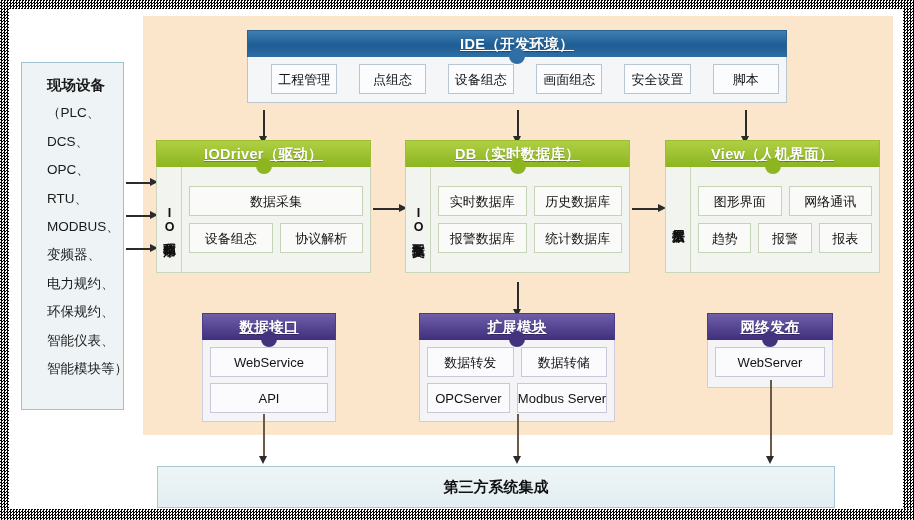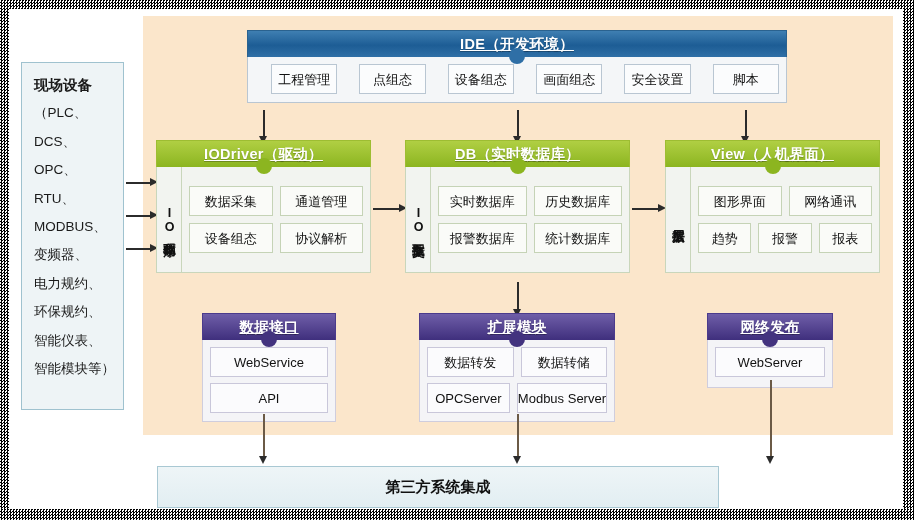--- a/index.html
+++ b/index.html
@@ -16,21 +16,21 @@
   .frame-right{right:0;top:0;width:11px;height:520px;}
   .frame-bottom{left:0;bottom:0;width:914px;height:11px;}
 
   
   #beige{position:absolute;left:143px;top:16px;width:750px;height:419px;background:#fbe6cb;}
 
   
   #devices{position:absolute;left:21px;top:62px;width:103px;height:348px;
      background:#eef4f6;border:1px solid #9fc2cf;box-sizing:border-box;
      padding:8px 0 0 0;}
-  #devices .ln{font-size:13.5px;color:#1a1a1a;line-height:28.4px;padding-left:12px;white-space:nowrap;}
+  #devices .ln{font-size:13.5px;color:#1a1a1a;line-height:28.4px;padding-left:12px;white-space:nowrap;margin-left:13px;}
   #devices .ln.hd{font-weight:bold;font-size:14.5px;}
 
   
   .blk{position:absolute;box-sizing:border-box;}
   .blk .hdr{position:relative;height:26px;line-height:26px;text-align:center;
       color:#fff;font-size:14.5px;font-weight:bold;letter-spacing:.3px;
       text-shadow:0 1px 1px rgba(0,0,0,.25);text-decoration:underline;}
   .blk .hdr .notch{position:absolute;left:50%;bottom:-7px;width:16px;height:16px;
       margin-left:-8px;border-radius:50%;}
   .blk .body{background:#f2f4f0;border:1px solid #c9d6bb;border-top:none;box-sizing:border-box;}
@@ -59,21 +59,21 @@
   #ide{left:247px;top:30px;width:540px;}
   #ide .body{padding:7px 7px 8px 7px;}
   #ide .row{gap:22px;margin-left:16px;}
   #ide .cell{height:30px;line-height:30px;font-size:13px;border:1px solid #b9c6d2;background:#fbfcfd;}
 
   
   .purple .cell{border:1px solid #c9c7da;background:#fbfbfd;}
   .purple .cells{padding:7px 7px;gap:6px;}
 
   
-  #bottom{position:absolute;left:157px;top:466px;width:562px;height:42px;
+  #bottom{position:absolute;left:157px;top:466px;width:678px;height:42px;
      background:linear-gradient(180deg,#eef5f7 0%,#e2eef2 100%);
      border:1px solid #a9c8d3;box-sizing:border-box;
      display:flex;align-items:center;justify-content:center;
      font-size:15px;font-weight:bold;color:#111;}
 
   
   #wm{position:absolute;right:22px;top:462px;font-size:27px;color:#c9c9c9;
      font-weight:bold;letter-spacing:1px;white-space:nowrap;opacity:.85;}
 
   
@@ -143,21 +143,20 @@
       <span class="notch"></span>
     </div>
     <div class="body" style="height:106px;">
       <div class="split">
         <div class="vlabel">
           <span>IO驱动程序</span>
         </div>
         <div class="cells">
           <div class="row">
             <div class="cell">数据采集</div>
-            <div class="cell">通道管理</div>
           </div>
           <div class="row">
             <div class="cell">设备组态</div>
             <div class="cell">协议解析</div>
           </div>
         </div>
       </div>
     </div>
   </div>
 

